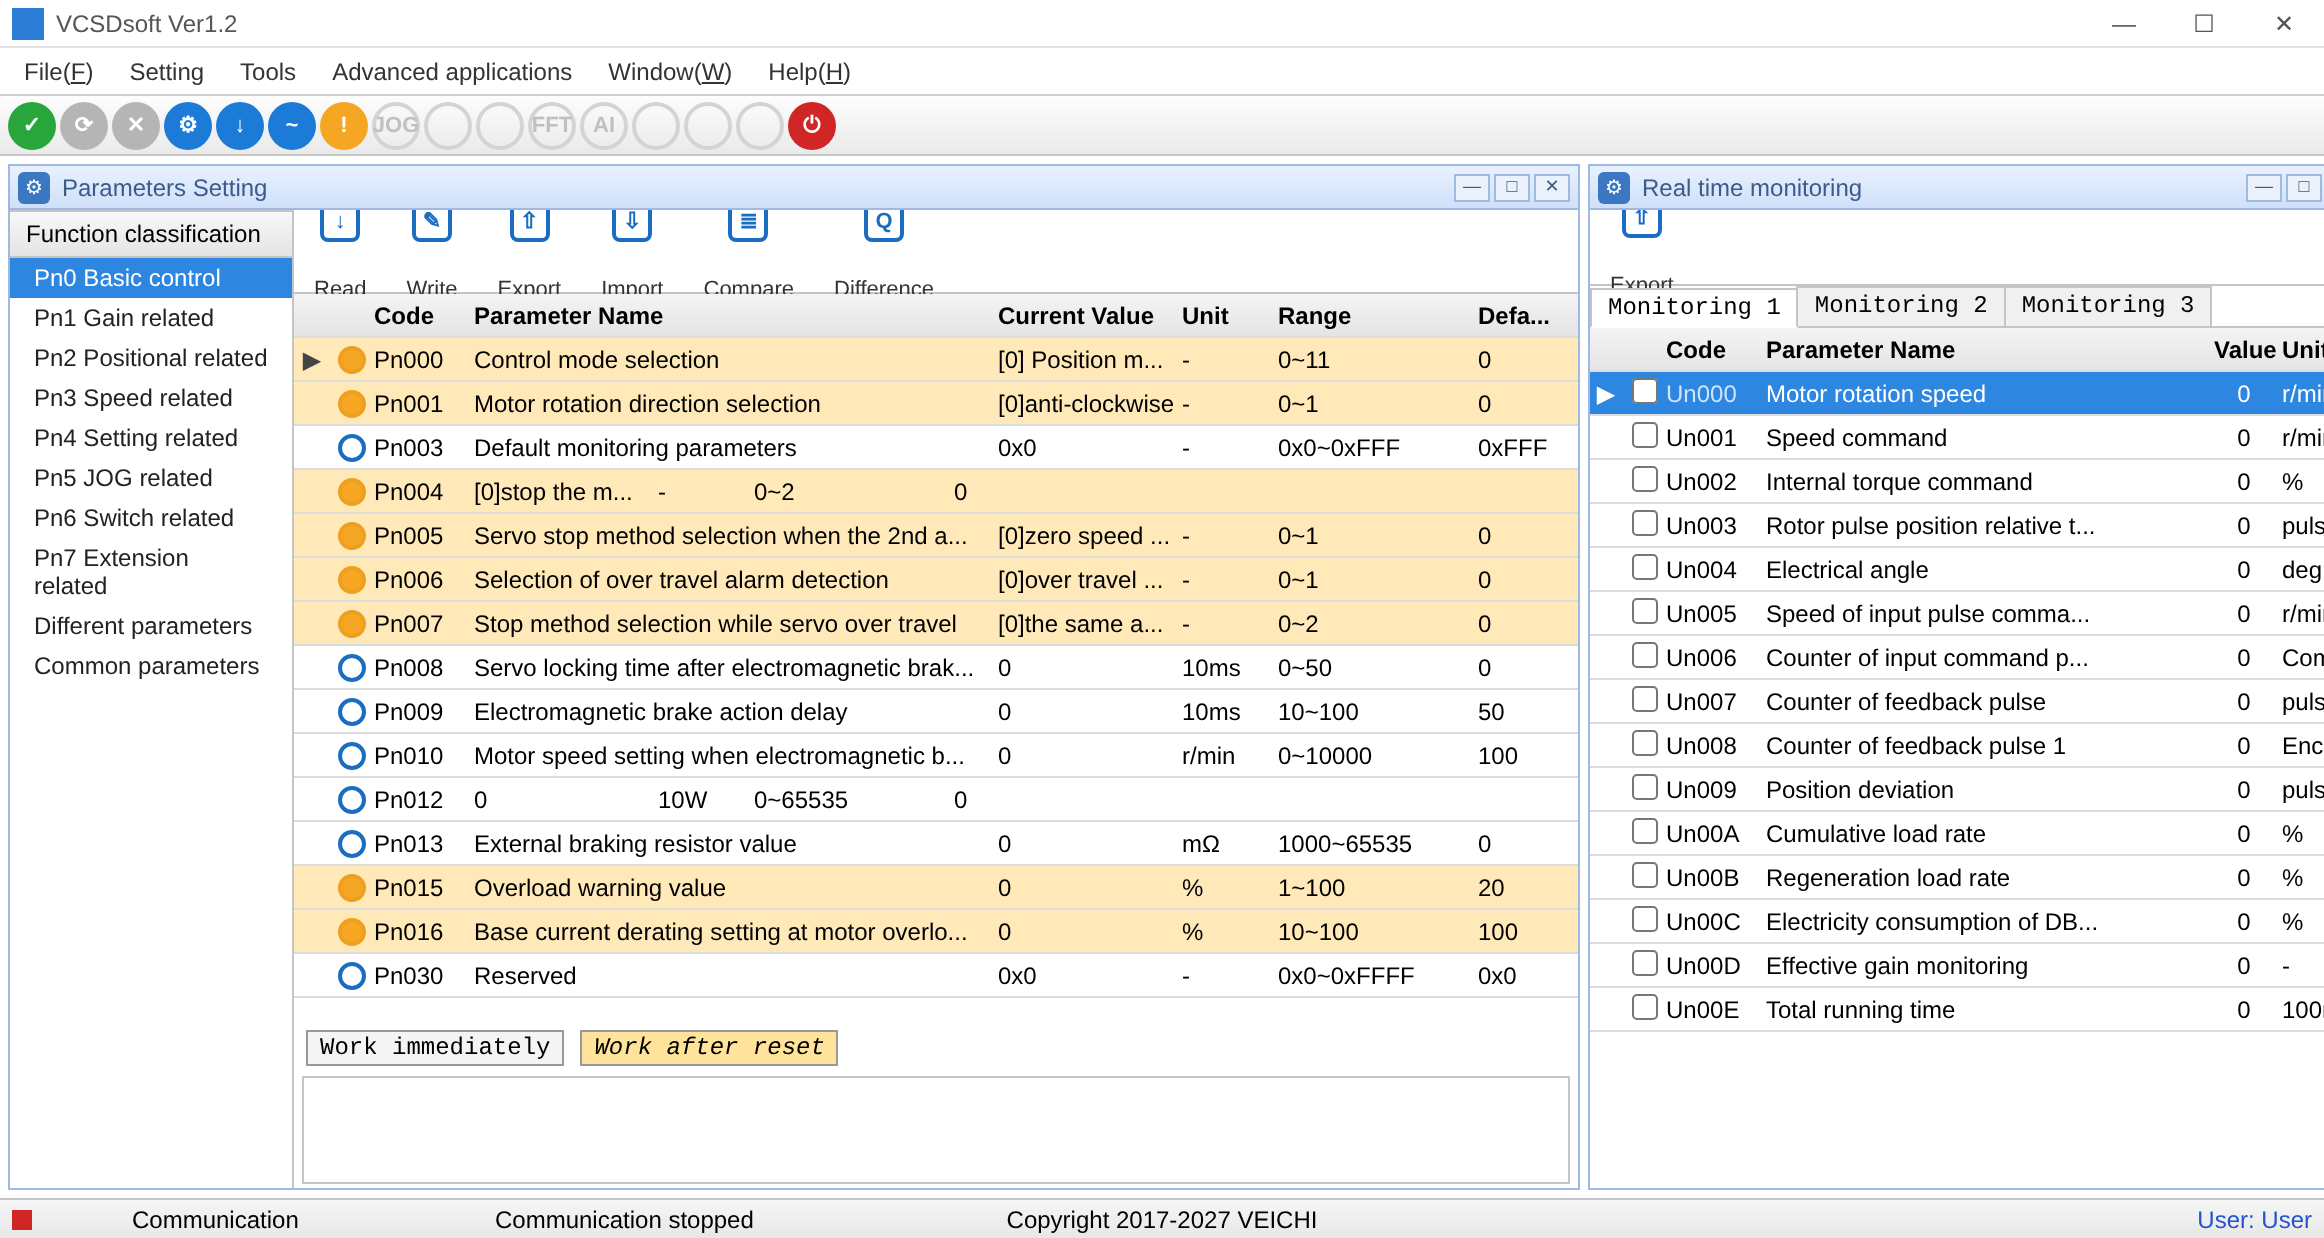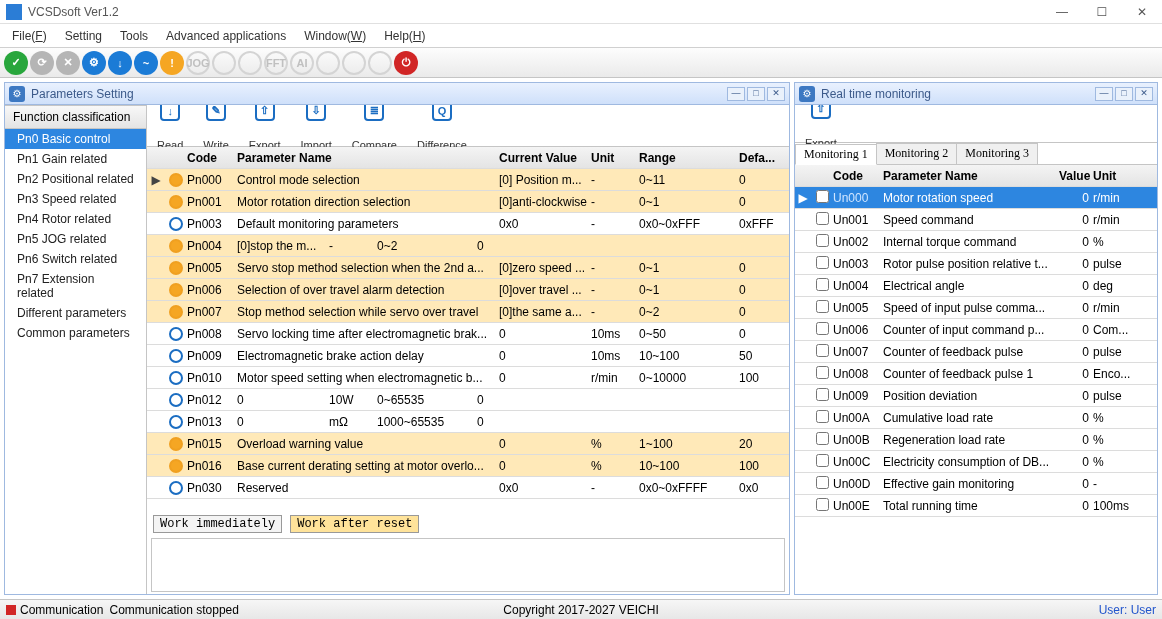--- a/index.html
+++ b/index.html
@@ -43,39 +43,39 @@
 .gc-name{width:262px; overflow:hidden; white-space:nowrap; text-overflow:ellipsis; padding-right:4px;}
 .gc-val{width:92px; overflow:hidden; white-space:nowrap; text-overflow:ellipsis;}
 .gc-unit{width:48px;}
 .gc-range{width:100px; overflow:hidden; white-space:nowrap; text-overflow:ellipsis;}
 .gc-def{width:50px;}
 .grid-scroll{flex:1; overflow:auto;}
 .clock{width:14px;height:14px;border:2px solid #1b6dc2;border-radius:50%;position:relative;}
 .clock.orange{border-color:#f0a020;}
 .rt-body{flex:1; display:flex; flex-direction:column; overflow:hidden;}
 .rt-tabs{display:flex; border-bottom:1px solid #c5c5c5;}
-.rt-tab{padding:2px 8px; border:1px solid #c5c5c5; border-bottom:none; background:#f0f0f0; margin-right:-1px; font-family:Liberation Serif, serif; cursor:pointer;text-align:right;}
+.rt-tab{padding:2px 8px; border:1px solid #c5c5c5; border-bottom:none; background:#f0f0f0; margin-right:-1px; font-family:Liberation Mono, monospace; cursor:pointer;text-align:right;}
 .rt-tab.active{background:#fff; border-bottom:1px solid #fff; position:relative; top:1px;}
 .rt-head, .rt-row{display:flex; align-items:center; height:22px; border-bottom:1px solid #dcdcdc;}
 .rt-head{background:linear-gradient(#f4f4f4,#e4e4e4); font-weight:bold;}
 .rc-mark{width:16px; text-align:center;}
 .rc-cb{width:22px; text-align:center;}
 .rc-code{width:50px;}
 .rc-name{width:176px; overflow:hidden; white-space:nowrap; text-overflow:ellipsis;}
-.rc-val{width:34px; text-align:right; padding-right:4px;}
+.rc-val{width:34px; text-align:center; padding-right:4px;margin-left:48px;}
 .rc-unit{width:44px; overflow:hidden; white-space:nowrap; text-overflow:ellipsis;}
 .rt-row.selected{background:#2d86e0; color:#fff;}
 .rt-row.selected .rc-code{color:#cfe5ff;}
-.footer{height:20px; background:linear-gradient(#f6f6f6,#e7e7e7); border-top:1px solid #c5c5c5; display:flex; align-items:center; padding:0 6px; font-size:11px;}
+.footer{height:20px; background:linear-gradient(#f6f6f6,#e7e7e7); border-top:1px solid #c5c5c5; display:flex; align-items:center; padding:0 6px; font-size:11px;gap:46px;}
 .footer .led{width:10px;height:10px;background:#d12626;margin-right:4px;}
 .footer .center{position:absolute; left:50%; transform:translateX(-50%);}
 .footer .right{margin-left:auto; color:#2255cc;padding-left:16px;}
 .bottombar{height:24px; display:flex; align-items:center; gap:8px; padding:2px 6px; font-family:"Courier New",monospace;}
 .bottombar button{font-family:"Courier New",monospace; padding:1px 6px; border:1px solid #999; background:#f4f4f4; cursor:pointer;}
-.bottombar button.hl{background:#ffe39a;}
+.bottombar button.hl{background:#ffe39a;font-style:italic;}
 .logarea{height:54px; border:1px solid #c5c5c5; margin:2px 4px; background:#fff;}
 u{text-decoration:underline;}
 </style>
 </head>
 <body>
 
 <div class="titlebar">
   <span class="app-icon"></span>
   <span class="title">VCSDsoft Ver1.2</span>
   <div class="wincontrols">
@@ -126,21 +126,21 @@
       </div>
     </div>
     <div class="panel-body">
       <div class="sidebar">
         <div class="sidebar-head">Function classification</div>
         <div id="sidebar-items">
             <div class="sidebar-item selected">Pn0 Basic control</div>
             <div class="sidebar-item">Pn1 Gain related</div>
             <div class="sidebar-item">Pn2 Positional related</div>
             <div class="sidebar-item">Pn3 Speed related</div>
-            <div class="sidebar-item">Pn4 Rotor related</div>
+            <div class="sidebar-item">Pn4 Setting related</div>
             <div class="sidebar-item">Pn5 JOG related</div>
             <div class="sidebar-item">Pn6 Switch related</div>
             <div class="sidebar-item">Pn7 Extension related</div>
             <div class="sidebar-item">Different parameters</div>
             <div class="sidebar-item">Common parameters</div>
           </div>
       </div>
       <div class="main">
         <div class="boardbar">
           <div class="boardbtn">
@@ -308,20 +308,21 @@
               <div class="gc-unit">10W</div>
               <div class="gc-range">0~65535</div>
               <div class="gc-def">0</div>
             </div>
             <div class="grid-row">
               <div class="gc-marker"></div>
               <div class="gc-icon">
                 <span class="clock"></span>
               </div>
               <div class="gc-code">Pn013</div>
+              <div class="gc-name">External braking resistor value</div>
               <div class="gc-val">0</div>
               <div class="gc-unit">mΩ</div>
               <div class="gc-range">1000~65535</div>
               <div class="gc-def">0</div>
             </div>
             <div class="grid-row alt">
               <div class="gc-marker"></div>
               <div class="gc-icon">
                 <span class="clock orange"></span>
               </div>

